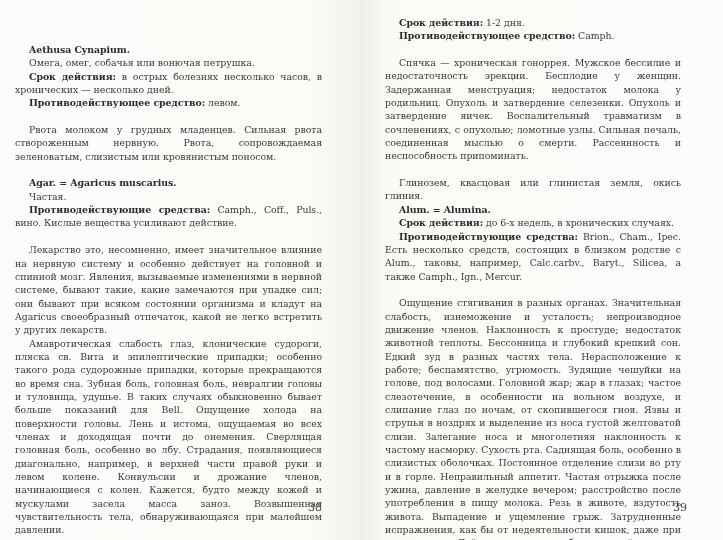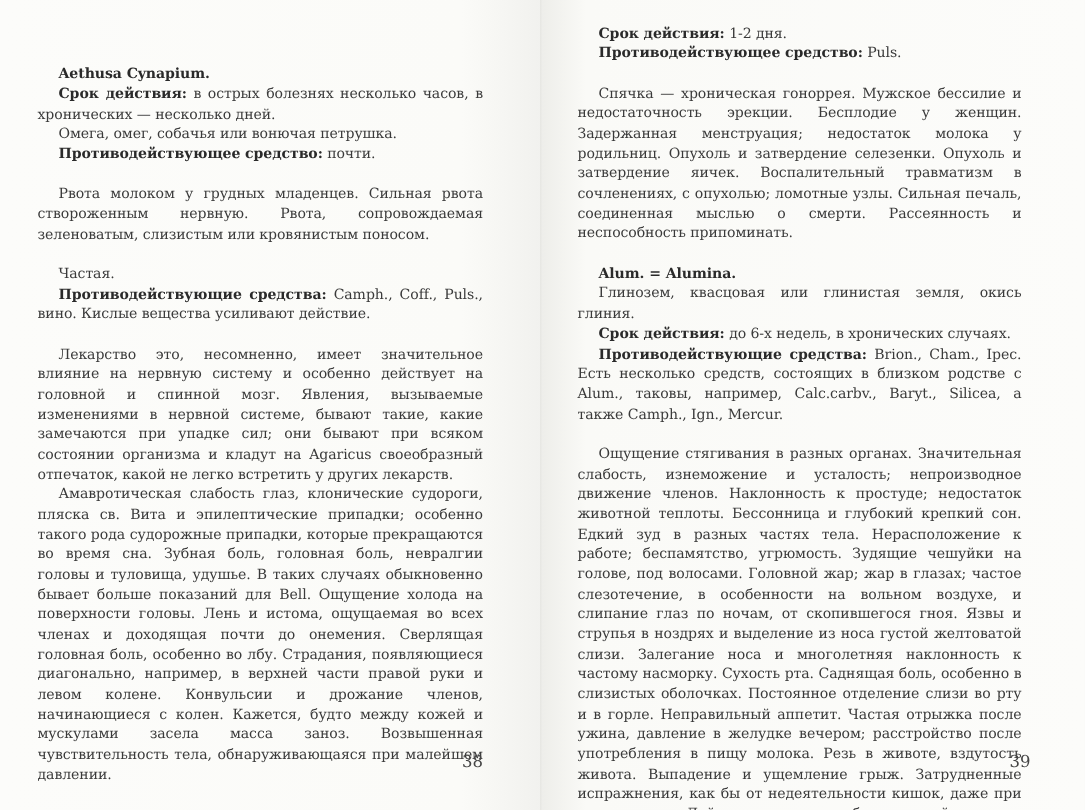--- a/index.html
+++ b/index.html
@@ -4,21 +4,21 @@
 <style>
   html, body { margin:0; padding:0; }
   body {
     width:723px; height:540px; overflow:hidden;
     background:#fbfbf9;
     font-family:"DejaVu Serif", "Liberation Serif", serif;
     color:#3a3a3a;
   }
   .spread { position:relative; width:723px; height:540px; display:flex; }
   .page { position:relative; height:540px; box-sizing:border-box; }
-  .page.left { width:362px; background:linear-gradient(to right,#fcfcfa 0%,#fbfbf8 85%,#f1f1ee 100%); padding:43px 40px 0 25px; }
+  .page.left { width:362px; background:linear-gradient(to right,#fcfcfa 0%,#fbfbf8 85%,#f1f1ee 100%); padding:43px 40px 0 15px; }
   .page.right { width:361px; background:linear-gradient(to right,#eeeeea 0%,#fafaf7 8%,#fcfcfa 100%); padding:16px 42px 0 23px; }
   .p {
     font-size:9.4px; line-height:13.35px; text-align:justify; margin:0;
     text-indent:14px; letter-spacing:-0.05px;
   }
   .b { font-weight:bold; color:#2a2a2a; }
   .gap { height:13.35px; }
   .pagenum {
     position:absolute; bottom:26px; left:0; right:0; text-align:right;
     font-size:11px; color:#444;
@@ -27,44 +27,45 @@
   .page.right .pagenum { left:23px; right:36px; }
   .spine { position:absolute; left:360px; top:0; width:3px; height:540px; background:linear-gradient(to right,#e6e6e2,#f4f4f1); }
 </style>
 </head>
 <body>
 
 <div class="spread">
   <div class="page left">
     <div class="content">
         <p class="p"><span class="b">Aethusa Cynapium.</span></p>
+        <p class="p">Омега, омег, собачья или вонючая петрушка.</p>
         <p class="p"><span class="b">Срок действия:</span><span> в острых болезнях несколько часов, в хронических — несколько дней.</span></p>
-        <p class="p">Омега, омег, собачья или вонючая петрушка.</p>
-        <p class="p"><span class="b">Противодействующее средство:</span><span> почти.</span></p>
+        <p class="p"><span class="b">Противодействующее средство:</span><span> левом.</span></p>
         <div class="gap"></div>
         <p class="p">Рвота молоком у грудных младенцев. Сильная рвота створоженным нервную. Рвота, сопровождаемая зеленоватым, слизистым или кровянистым поносом.</p>
         <div class="gap"></div>
+        <p class="p"><span class="b">Agar. = Agaricus muscarius.</span></p>
         <p class="p">Частая.</p>
         <p class="p"><span class="b">Противодействующие средства:</span><span> Camph., Coff., Puls., вино. Кислые вещества усиливают действие.</span></p>
         <div class="gap"></div>
         <p class="p">Лекарство это, несомненно, имеет значительное влияние на нервную систему и особенно действует на головной и спинной мозг. Явления, вызываемые изменениями в нервной системе, бывают такие, какие замечаются при упадке сил; они бывают при всяком состоянии организма и кладут на Agaricus своеобразный отпечаток, какой не легко встретить у других лекарств.</p>
         <p class="p">Амавротическая слабость глаз, клонические судороги, пляска св. Вита и эпилептические припадки; особенно такого рода судорожные припадки, которые прекращаются во время сна. Зубная боль, головная боль, невралгии головы и туловища, удушье. В таких случаях обыкновенно бывает больше показаний для Bell. Ощущение холода на поверхности головы. Лень и истома, ощущаемая во всех членах и доходящая почти до онемения. Сверлящая головная боль, особенно во лбу. Страдания, появляющиеся диагонально, например, в верхней части правой руки и левом колене. Конвульсии и дрожание членов, начинающиеся с колен. Кажется, будто между кожей и мускулами засела масса заноз. Возвышенная чувствительность тела, обнаруживающаяся при малейшем давлении.</p>
       </div>
     <div class="pagenum">38</div>
   </div>
   <div class="spine"></div>
   <div class="page right">
     <div class="content">
         <p class="p"><span class="b">Срок действия:</span><span> 1-2 дня.</span></p>
-        <p class="p"><span class="b">Противодействующее средство:</span><span> Puls.</span></p>
+        <p class="p"><span class="b">Противодействующее средство:</span><span> Camph.</span></p>
         <div class="gap"></div>
         <p class="p">Спячка — хроническая гоноррея. Мужское бессилие и недостаточность эрекции. Бесплодие у женщин. Задержанная менструация; недостаток молока у родильниц. Опухоль и затвердение селезенки. Опухоль и затвердение яичек. Воспалительный травматизм в сочленениях, с опухолью; ломотные узлы. Сильная печаль, соединенная мыслью о смерти. Рассеянность и неспособность припоминать.</p>
         <div class="gap"></div>
+        <p class="p">Глинозем, квасцовая или глинистая земля, окись глиния.</p>
         <p class="p"><span class="b">Alum. = Alumina.</span></p>
-        <p class="p">Глинозем, квасцовая или глинистая земля, окись глиния.</p>
         <p class="p"><span class="b">Срок действия:</span><span> до 6-х недель, в хронических случаях.</span></p>
         <p class="p"><span class="b">Противодействующие средства:</span><span> Brion., Cham., Ipec. Есть несколько средств, состоящих в близком родстве с Alum., таковы, например, Calc.carbv., Baryt., Silicea, а также Camph., Ign., Mercur.</span></p>
         <div class="gap"></div>
         <p class="p">Ощущение стягивания в разных органах. Значительная слабость, изнеможение и усталость; непроизводное движение членов. Наклонность к простуде; недостаток животной теплоты. Бессонница и глубокий крепкий сон. Едкий зуд в разных частях тела. Нерасположение к работе; беспамятство, угрюмость. Зудящие чешуйки на голове, под волосами. Головной жар; жар в глазах; частое слезотечение, в особенности на вольном воздухе, и слипание глаз по ночам, от скопившегося гноя. Язвы и струпья в ноздрях и выделение из носа густой желтоватой слизи. Залегание носа и многолетняя наклонность к частому насморку. Сухость рта. Саднящая боль, особенно в слизистых оболочках. Постоянное отделение слизи во рту и в горле. Неправильный аппетит. Частая отрыжка после ужина, давление в желудке вечером; расстройство после употребления в пищу молока. Резь в животе, вздутость живота. Выпадение и ущемление грыж. Затрудненные испражнения, как бы от недеятельности кишок, даже при жидком кале. Действует очень целебно на детей, которые с ранних лет страдают запором, происходящим от недеятельности кишок. Зуд заднего прохода. Слизистые поносы. Истечение семени при сладострастных снах; частые эрекции и недостаток их с расположением к совокуплению; сильное половое возбуждение. Слишком слабая менструация, с болью живота или без боли; бели при и после менструаций. Едкие бели, похожие на воду, в которой вымочена говядина, или на прозрачную слизь. Хрипота и осиплость, скопление мокроты в груди и частое чихание. Ка-</p>
       </div>
     <div class="pagenum">39</div>
   </div>
 </div>
 
 </body></html>

